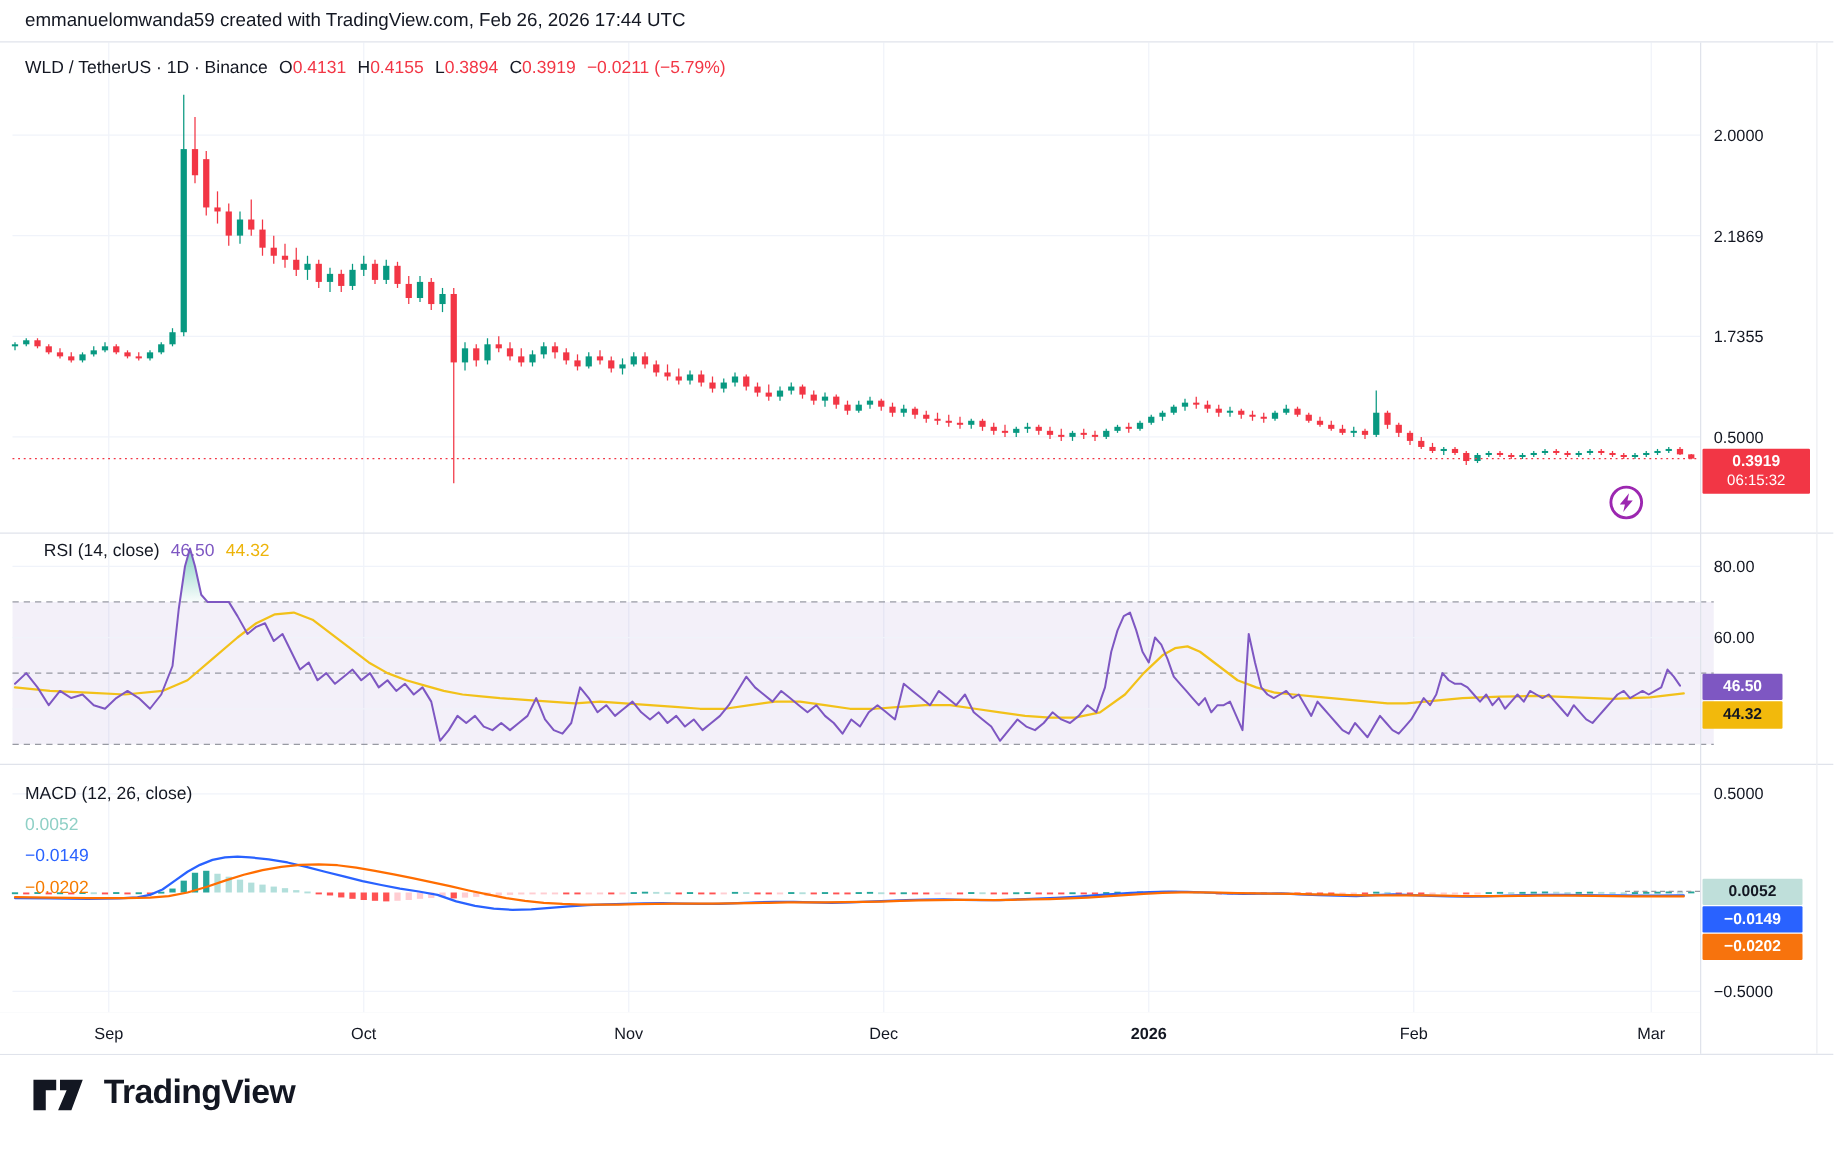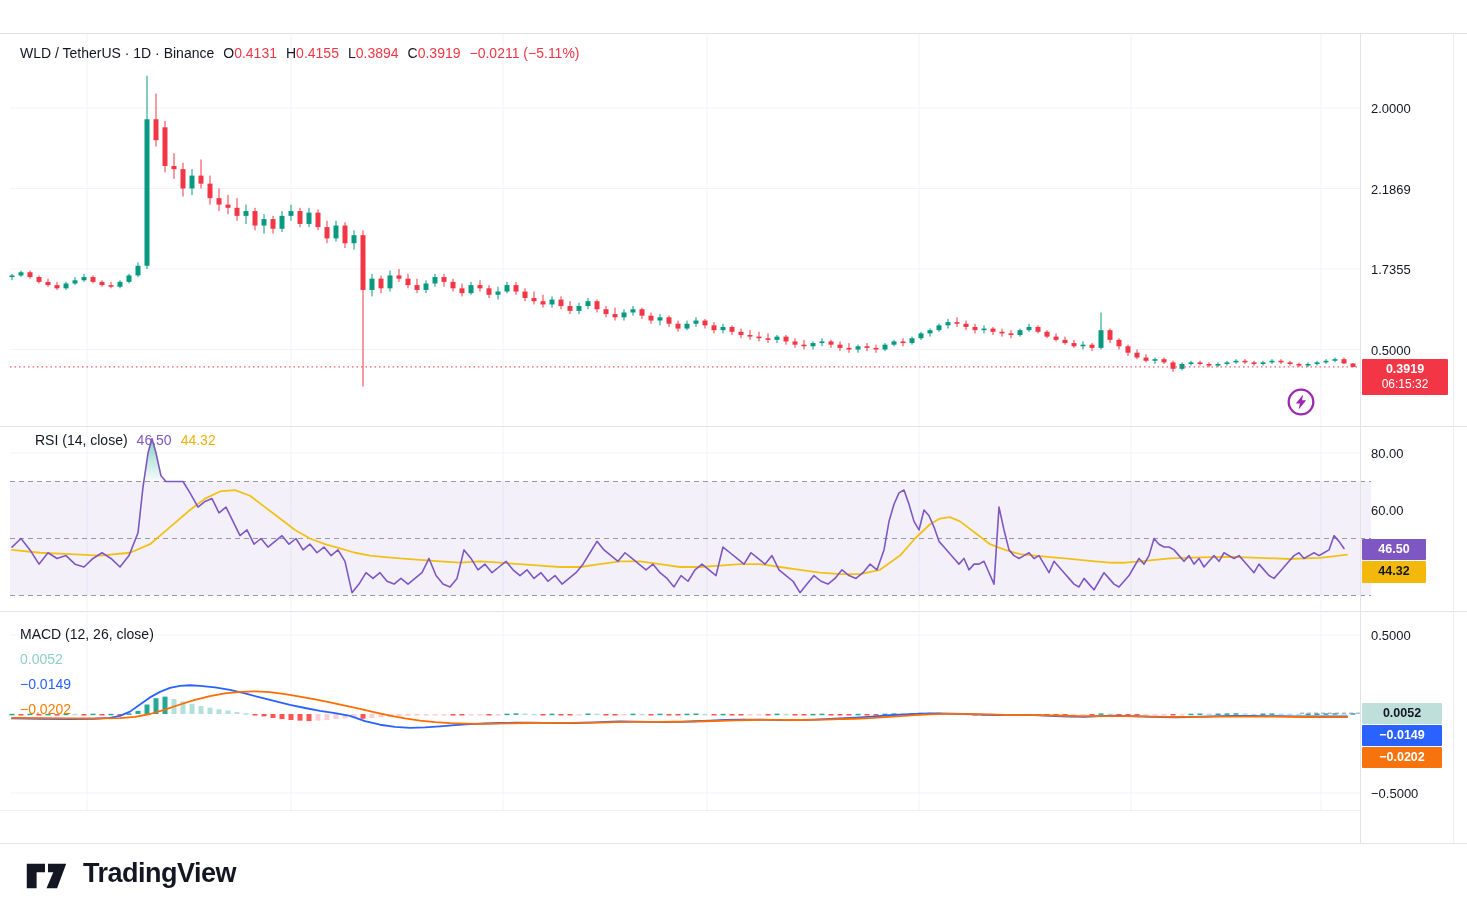--- a/index.html
+++ b/index.html
@@ -33,20 +33,23 @@
   .footer{position:absolute;left:26px;top:858px;display:flex;align-items:flex-start;gap:13px;z-index:5;}
   .brand-text{font-size:27px;font-weight:700;color:#131722;letter-spacing:-0.5px;}
   svg.canvas{position:absolute;left:0;top:0;z-index:1;}
   .lightning{position:absolute;left:1286px;top:387px;width:30px;height:30px;z-index:5;}
 </style>
 </head>
 <body>
 
 <div class="root">
 
+  <div class="attribution">
+    <span>emmanuelomwanda59 created with TradingView.com, Feb 26, 2026 17:44 UTC</span>
+  </div>
 
   <svg class="canvas" id="canvas" width="1467" height="845">
       <line x1="87" y1="34" x2="87" y2="810" stroke="#f0f3fa" stroke-width="1"></line>
       <line x1="291" y1="34" x2="291" y2="810" stroke="#f0f3fa" stroke-width="1"></line>
       <line x1="503" y1="34" x2="503" y2="810" stroke="#f0f3fa" stroke-width="1"></line>
       <line x1="707" y1="34" x2="707" y2="810" stroke="#f0f3fa" stroke-width="1"></line>
       <line x1="919" y1="34" x2="919" y2="810" stroke="#f0f3fa" stroke-width="1"></line>
       <line x1="1131" y1="34" x2="1131" y2="810" stroke="#f0f3fa" stroke-width="1"></line>
       <line x1="1321" y1="34" x2="1321" y2="810" stroke="#f0f3fa" stroke-width="1"></line>
       <line x1="10" y1="108" x2="1360" y2="108" stroke="#f0f3fa"></line>
@@ -533,21 +536,21 @@
       <line x1="1360.5" y1="34" x2="1360.5" y2="843" stroke="#e0e3eb"></line>
       <line x1="1453.5" y1="34" x2="1453.5" y2="843" stroke="#eceef2"></line>
     </svg>
 
   <div class="legend" style="left:20px;top:45px;">
     <span class="title">WLD / TetherUS · 1D · Binance</span>
     <span class="pair"><span class="lab">O</span><span class="val">0.4131</span></span>
     <span class="pair"><span class="lab">H</span><span class="val">0.4155</span></span>
     <span class="pair"><span class="lab">L</span><span class="val">0.3894</span></span>
     <span class="pair"><span class="lab">C</span><span class="val">0.3919</span></span>
-    <span class="chg">−0.0211 (−5.11%)</span>
+    <span class="chg">−0.0211 (−5.79%)</span>
   </div>
 
   <div class="legend" style="left:20px;top:432px;margin-left:15px;">
     <span class="title">RSI (14, close)</span>
     <span class="rsi-val">46.50</span>
     <span class="rsi-ma-val">44.32</span>
   </div>
 
   <div class="legend" style="left:20px;top:626px;flex-direction:column;">
     <span class="title">MACD (12, 26, close)</span>
@@ -580,20 +583,29 @@
   <div class="badge badge-macd-hist">
       <div>0.0052</div>
     </div>
   <div class="badge badge-macd-line">
       <div>−0.0149</div>
     </div>
   <div class="badge badge-macd-sig">
       <div>−0.0202</div>
     </div>
 
+  <div class="time-axis" id="time-axis">
+      <div class="time-label" style="left: 87px;">Sep</div>
+      <div class="time-label" style="left: 291px;">Oct</div>
+      <div class="time-label" style="left: 503px;">Nov</div>
+      <div class="time-label" style="left: 707px;">Dec</div>
+      <div class="time-label bold" style="left: 919px;">2026</div>
+      <div class="time-label" style="left: 1131px;">Feb</div>
+      <div class="time-label" style="left: 1321px;">Mar</div>
+    </div>
 
   <svg class="lightning" viewBox="0 0 30 30">
     <circle cx="15" cy="15" r="12.3" fill="#ffffff" stroke="#9c27b0" stroke-width="2.3"></circle>
     <path d="M17.2 7.5 L9.8 16.6 h4.1 L12.6 22.5 L20.2 13.3 h-4.2 Z" fill="#9c27b0"></path>
   </svg>
 
   <div class="footer">
     <svg width="44" height="36" viewBox="0 0 58 40">
       <path d="M1 4 H25 V15 H14 V36 H1 Z" fill="#131722"></path>
       <path d="M29 4 H53 L41 36 H27 L36 15 H29 Z" fill="#131722"></path>

